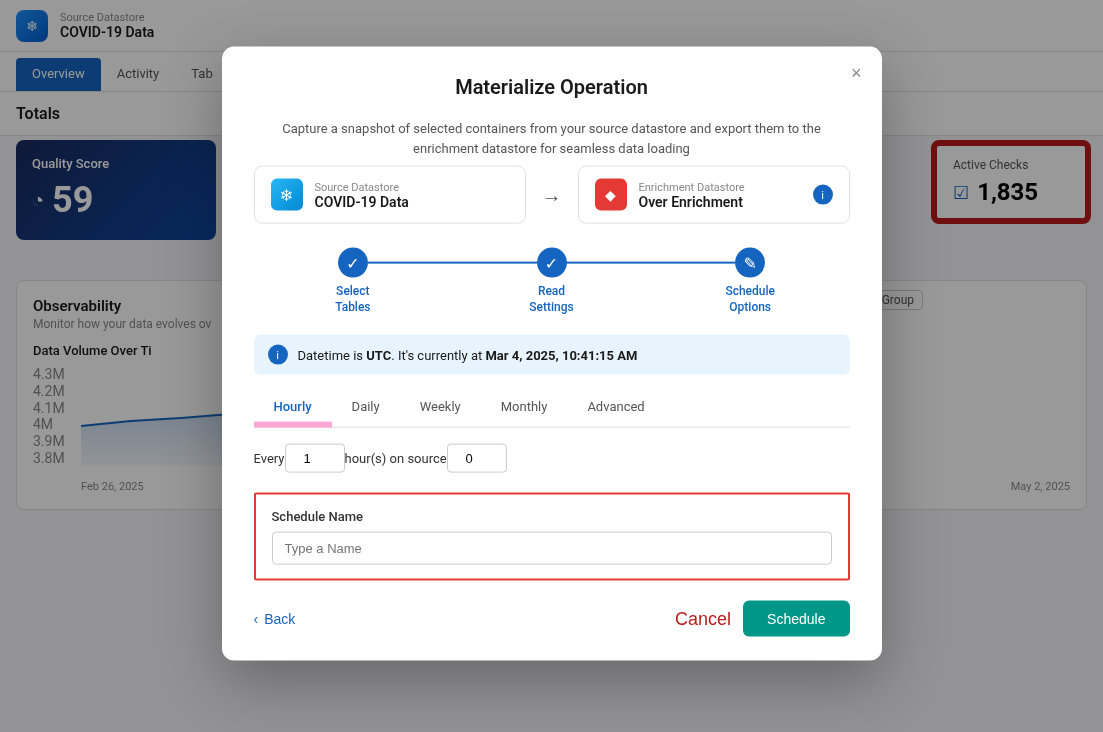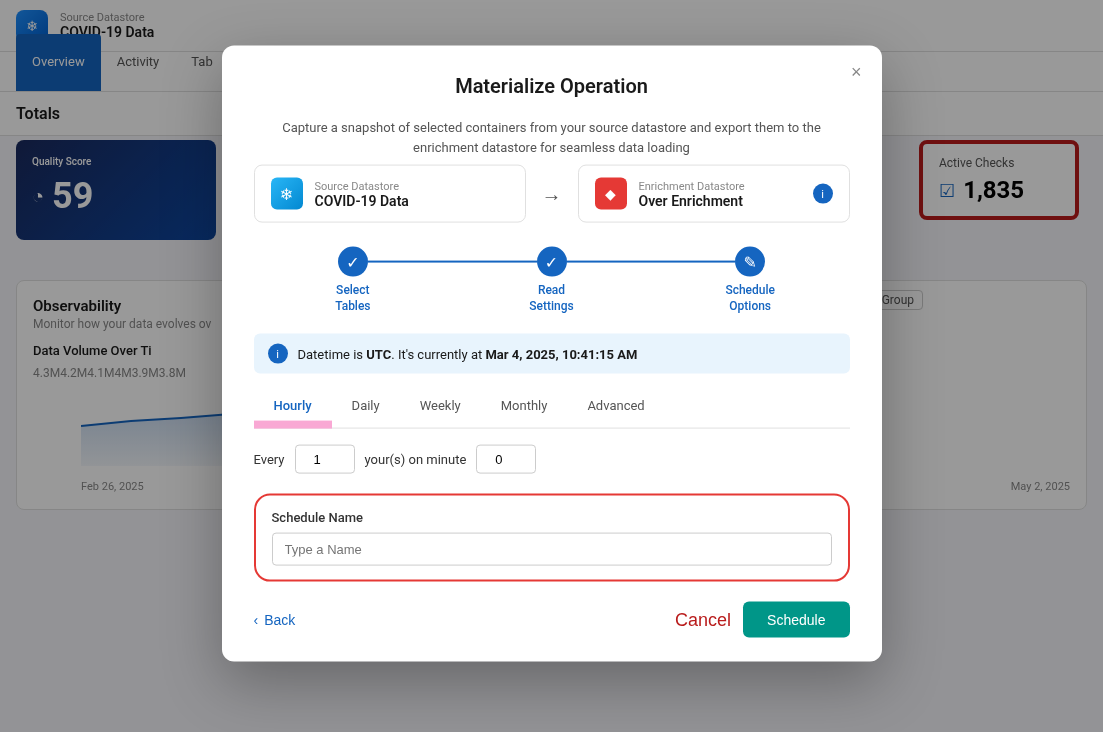--- a/index.html
+++ b/index.html
@@ -46,21 +46,21 @@
     .nav-tabs {
       display: flex;
       gap: 0;
       padding: 0 16px;
       background: #fff;
       border-bottom: 1px solid #e0e0e0;
       height: 40px;
       align-items: flex-end;
     }
     .nav-tab {
-      padding: 20px 16px;
+      padding: 8px 16px;
       font-size: 13px;
       color: #555;
       cursor: pointer;
       border-bottom: 2px solid transparent;
     }
     .nav-tab.active {
       color: #fff;
       background: #1565c0;
       border-radius: 4px 4px 0 0;
       border-bottom: 2px solid #1565c0;
@@ -68,21 +68,21 @@
 
     
     .quality-card {
       background: linear-gradient(135deg, #1a2a5e, #0d47a1);
       border-radius: 8px;
       padding: 16px;
       color: white;
       width: 200px;
       height: 100px;
     }
-    .quality-title { font-size: 10px; font-weight: 500; margin-bottom: 8px; }
+    .quality-title { font-size: 13px; font-weight: 500; margin-bottom: 8px; }
     .quality-score { font-size: 36px; font-weight: 700; display: flex; align-items: center; gap: 8px; }
 
     
     .modal-backdrop {
       position: absolute;
       top: 0; left: 0;
       width: 100%; height: 100%;
       background: rgba(0,0,0,0.4);
       z-index: 100;
     }
@@ -202,47 +202,46 @@
     .sched-tab {
       padding: 8px 20px;
       font-size: 13px;
       color: #555;
       cursor: pointer;
       border-bottom: 2px solid transparent;
       margin-bottom: -1px;
     }
     .sched-tab.active {
       color: #1565c0;
-      border-bottom: 8px solid #f9a8d4;
+      border-bottom: 6px solid #f9a8d4;
       font-weight: 500;
     }
 
     
     .hourly-row {
       display: flex;
       align-items: center;
-      gap: 10px;
       font-size: 13px;
       color: #333;
       margin-bottom: 20px;
     }
     .hourly-input {
       width: 60px;
       border: 1px solid #ccc;
       border-radius: 4px;
       padding: 6px 8px;
       font-size: 13px;
       text-align: center;
       outline: none;
     }
 
     
     .schedule-name-section {
       border: 2px solid #e53935;
-      border-radius: 16px;
+      border-radius: 2px;
       padding: 14px 16px;
       margin-bottom: 20px;
     }
     .schedule-name-label {
       font-size: 13px;
       font-weight: 500;
       color: #333;
       margin-bottom: 8px;
     }
     .schedule-name-input {
@@ -321,35 +320,35 @@
   <div style="position:absolute; top:140px; left:16px; display:flex; gap:16px; align-items:flex-start;">
     <div class="quality-card">
       <div class="quality-title">Quality Score</div>
       <div class="quality-score">
         <span style="font-size:20px;">◔</span>
         <span>59</span>
       </div>
     </div>
   </div>
 
-  <div style="position:absolute; top:140px; right:24px; background:#fff; border:4px solid #b91c1c; border-radius:8px; padding:12px 16px; width:160px;">
+  <div style="position:absolute; top:140px; right:12px; background:#fff; border:6px solid #b91c1c; border-radius:8px; padding:12px 16px; width:160px;">
     <div style="font-size:12px; color:#555; margin-bottom:6px;">Active Checks</div>
     <div style="display:flex; align-items:center; gap:8px;">
       <span style="font-size:18px; color:#1565c0;">☑</span>
       <span style="font-size:24px; font-weight:700;">1,835</span>
     </div>
   </div>
 
   <div style="position:absolute; top:280px; left:16px; right:16px; background:#fff; border:1px solid #e0e0e0; border-radius:8px; padding:16px;">
     <div style="font-size:15px; font-weight:600; color:#1a1a1a; margin-bottom:2px;">Observability</div>
     <div style="font-size:12px; color:#888; margin-bottom:12px;">Monitor how your data evolves ov</div>
     <div style="font-size:13px; font-weight:500; color:#1a1a1a; margin-bottom:8px;">Data Volume Over Ti</div>
 
     <div style="display:flex; gap:8px; align-items:flex-start;">
-      <div style="display:flex; justify-content:space-between; height:100px; font-size:12px; color:#888; width:40px;">
+      <div style="display:flex; flex-direction:column; justify-content:space-between; height:100px; font-size:14px; color:#888; width:40px;">
         <span>4.3M</span>
         <span>4.2M</span>
         <span>4.1M</span>
         <span>4M</span>
         <span>3.9M</span>
         <span>3.8M</span>
       </div>
       <svg width="700" height="110">
 
         <defs>
@@ -446,21 +445,21 @@
     <div class="sched-tab active">Hourly</div>
     <div class="sched-tab">Daily</div>
     <div class="sched-tab">Weekly</div>
     <div class="sched-tab">Monthly</div>
     <div class="sched-tab">Advanced</div>
   </div>
 
   <div class="hourly-row">
     <span>Every</span>
     <input type="number" class="hourly-input" value="1" style="">
-    <span>your(s) on minute</span>
+    <span>hour(s) on source</span>
     <input type="number" class="hourly-input" value="0" style="">
   </div>
 
   <div class="schedule-name-section">
     <div class="schedule-name-label">Schedule Name</div>
     <input type="text" class="schedule-name-input" placeholder="Type a Name" style="">
   </div>
 
   <div class="modal-footer">
     <button class="back-btn">

